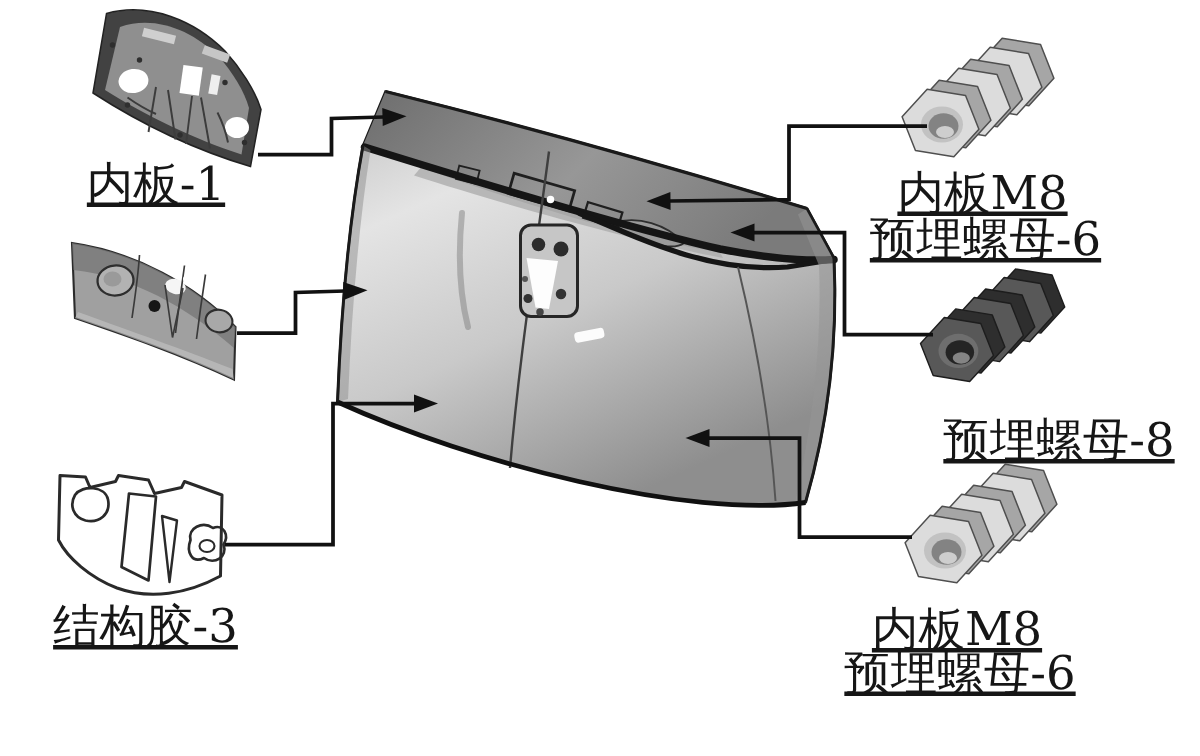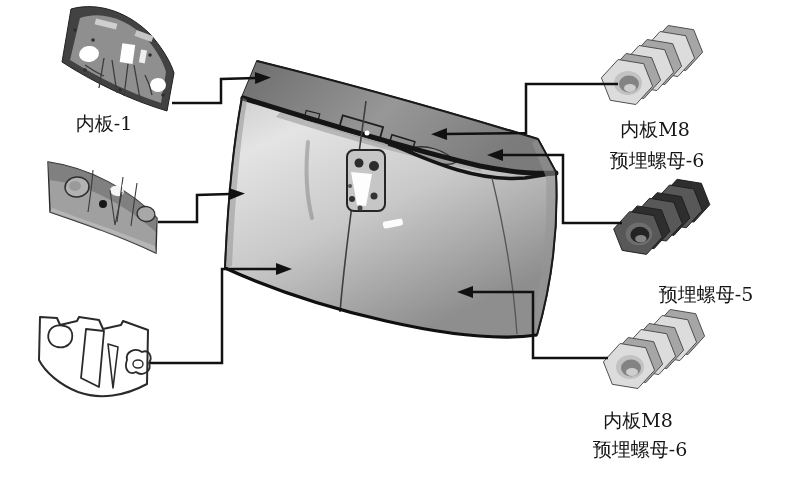--- a/index.html
+++ b/index.html
@@ -7,25 +7,26 @@
     position:relative;
     width:800px;height:504px;
     background:#ffffff;
     overflow:hidden;
     font-family:"DejaVu Serif","Liberation Serif",serif;
   }
   .figure svg.canvas{position:absolute;left:0;top:0;}
   .lbl{
     position:absolute;
     transform:translateX(-50%);
-    font-size:19px;
+    font-size:31px;
     line-height:28px;
     color:#161616;
     white-space:nowrap;
     text-align:center;
+    text-decoration:underline;
   }
 </style>
 </head>
 <body>
 
 <div class="figure">
 
   <svg class="canvas" width="800" height="504" viewBox="0 0 800 504">
     <defs>
       <linearGradient id="gBody" x1="0" y1="0" x2="0.55" y2="1">
@@ -176,21 +177,22 @@
       <polyline points="172,103 221,103 221,79 256,78" marker-end="url(#ah)"></polyline>
       <polyline points="158,222 197,222 197,195 230,194" marker-end="url(#ah)"></polyline>
       <polyline points="150,363 222,363 222,269 277,269" marker-end="url(#ah)"></polyline>
       <polyline points="618,84 526,84 526,133 446,134" marker-end="url(#ah)"></polyline>
       <polyline points="622,223 563,223 563,155 502,155" marker-end="url(#ah)"></polyline>
       <polyline points="608,358 533,358 533,292 472,292" marker-end="url(#ah)"></polyline>
     </g>
   </svg>
 
   <div class="lbl" style="left:104px;top:109px">内板-1</div>
+  <div class="lbl" style="left:97px;top:404px">结构胶-3</div>
 
   <div class="lbl" style="left:655px;top:115px">内板M8</div>
   <div class="lbl" style="left:657px;top:146px">预埋螺母-6</div>
 
-  <div class="lbl" style="left:706px;top:280px">预埋螺母-5</div>
+  <div class="lbl" style="left:706px;top:280px">预埋螺母-8</div>
 
   <div class="lbl" style="left:638px;top:406px">内板M8</div>
   <div class="lbl" style="left:640px;top:435px">预埋螺母-6</div>
 </div>
 
 </body></html>

